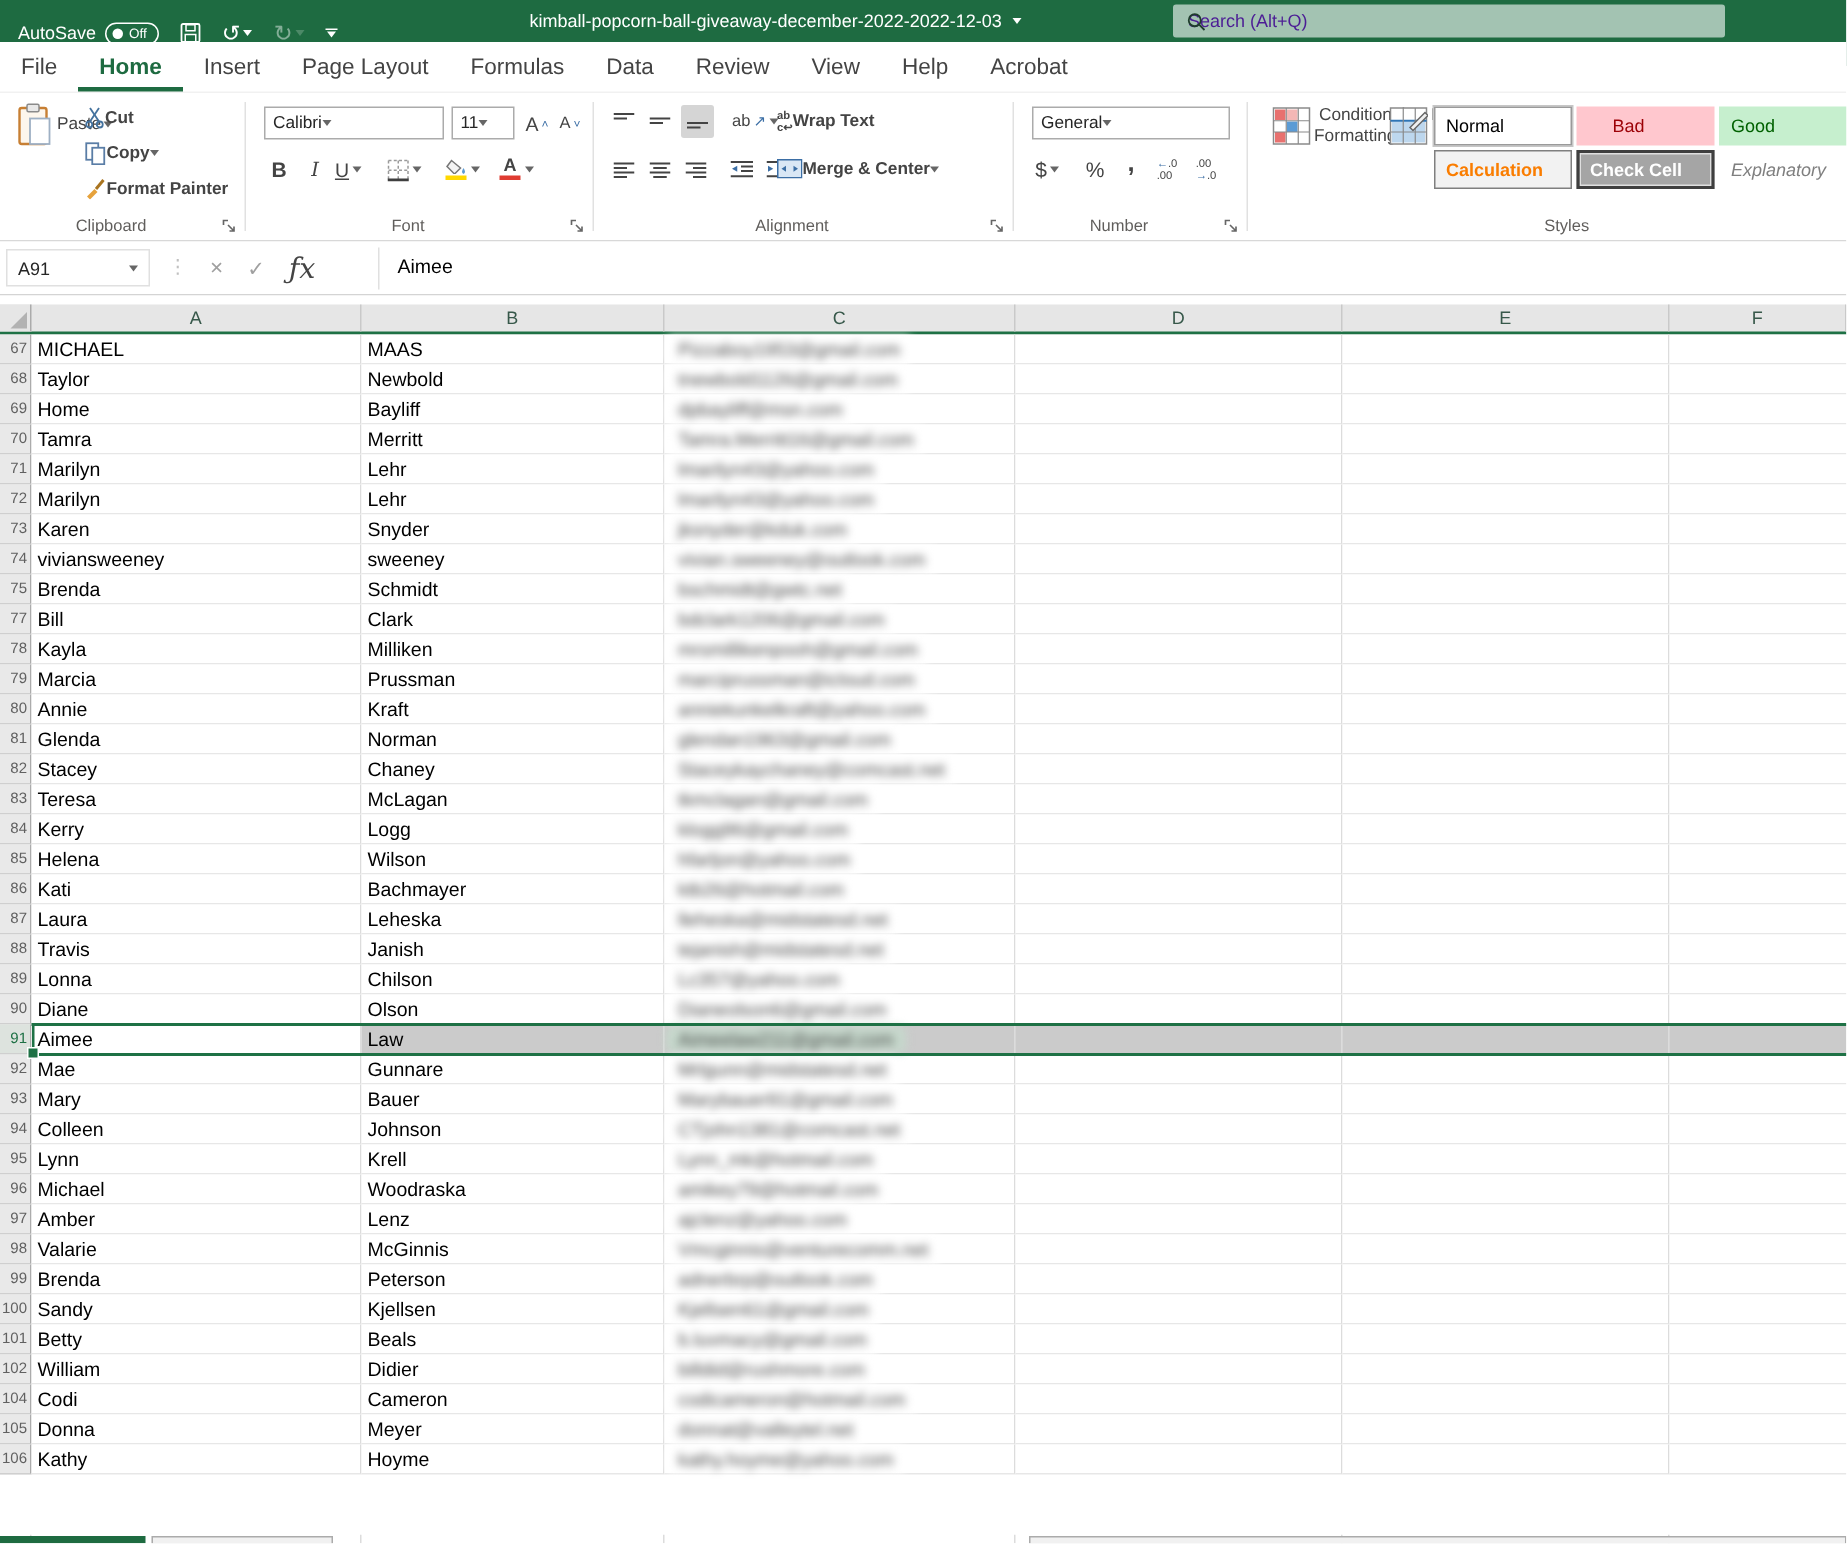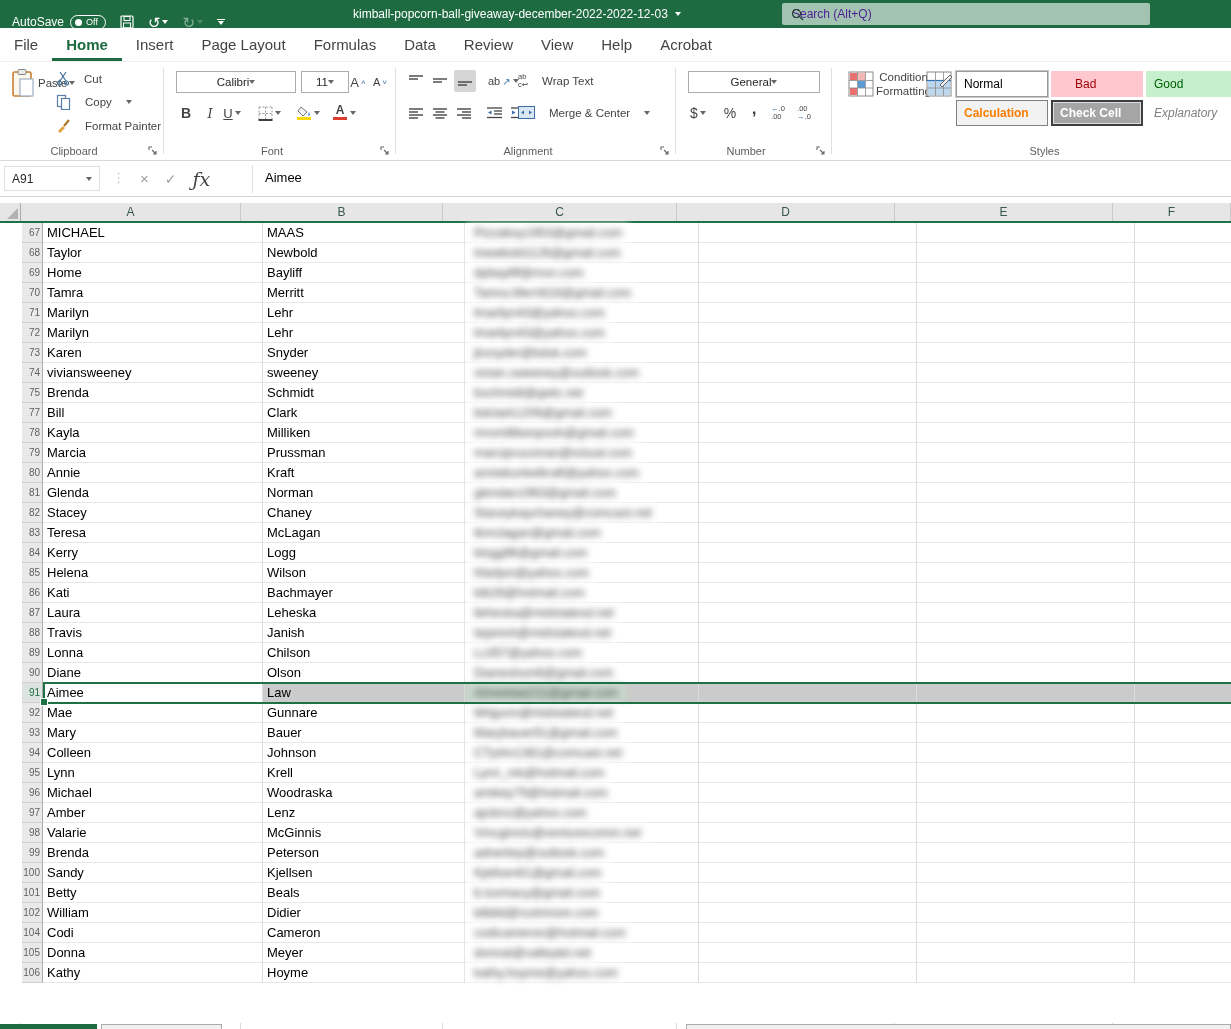--- a/index.html
+++ b/index.html
@@ -34,23 +34,23 @@
 
   
   .ribbon { position:absolute; top:62px; left:0; width:100%; height:99px; background:#fff;
     border-bottom:1px solid #d8d8d8; font-size:11.5px; color:#444; }
   .rgroup { position:absolute; top:0; height:98px; }
   .rg-label { position:absolute; bottom:3px; left:0; right:14px; text-align:center; font-size:11px; color:#605e5c; }
   .launcher { position:absolute; bottom:4px; right:4px; width:10px; height:10px; }
   .vsep { position:absolute; top:6px; width:1px; height:86px; background:#e1e1e1; }
 
   .bigbtn { position:absolute; display:flex; flex-direction:row; align-items:center; gap:2px; font-size:11.5px; color:#444; }
-  .smallrow { position:absolute; display:flex; align-items:center; gap:14px; white-space:nowrap; }
+  .smallrow { position:absolute; display:flex; align-items:center; gap:0; white-space:nowrap;font-weight:bold; }
   .combo { background:#fff; border:1px solid #ababab; height:22px; display:flex; align-items:center;
-    padding:0 23px; font-size:11.5px; color:#262626; justify-content:center; }
+    padding:0 5px; font-size:11.5px; color:#262626; justify-content:flex-start; }
   .chev-g { width:0; height:0; border-left:3px solid transparent; border-right:3px solid transparent;
     border-top:4px solid #666; display:inline-block; }
   .iconbtn { display:flex; align-items:center; justify-content:center; height:22px; min-width:20px; gap:2px; }
   .selbg { background:#d5d5d5; border-radius:2px; }
   .styles-gallery { position:absolute; left:956px; top:9px; display:grid;
     grid-template-columns:repeat(3,92px); grid-auto-rows:26px; gap:3px; }
   .style-box { border:1px solid transparent; display:flex; align-items:center; padding-left:7px;
     font-size:12px; background:#fff; white-space:nowrap; overflow:hidden; }
   .style-box.sel { border-color:#9a9a9a; box-shadow:inset 0 0 0 2px #fff, 0 0 0 1px #c6c6c6; }
   .style-box.ital { font-style:italic; }
@@ -73,21 +73,21 @@
 
   
   .sheet { position:absolute; top:197px; left:0; width:1231px; height:832px; background:#fff; }
   .colheaders { position:absolute; top:6px; left:0; height:20px; width:1231px; display:flex;
     border-bottom:2px solid #1e7145; background:#e6e6e6; }
   .corner { width:21px; height:18px; background:#e6e6e6; border-right:1px solid #ababab; position:relative; }
   .corner::after { content:''; position:absolute; right:2px; bottom:2px; width:0; height:0;
     border-left:11px solid transparent; border-bottom:11px solid #b2b2b2; }
   .h-cell { height:18px; border-right:1px solid #c9c9c9; display:flex; align-items:center; justify-content:center;
     font-size:12px; color:#37584a; }
-  .rows { position:absolute; top:26px; left:0; width:1231px;padding-left:22px; }
+  .rows { position:absolute; top:26px; left:0; width:1231px; }
   .row { display:flex; position:relative; height:20px; }
   .cell { height:20px; border-right:1px solid #dcdcdc; border-bottom:1px solid #e7e7e7;
     font-size:13px; color:#000; line-height:19px; padding-left:4px; white-space:nowrap; overflow:visible; background:#fff; }
   .rowhdr { width:21px; background:#e9e9e9; color:#616161; font-size:10px; text-align:right;
     padding:0 2px 0 0; border-right:1px solid #ababab; border-bottom:1px solid #cfcfcf; line-height:20px; }
   .ca { width:220px; } .cb { width:202px; } .cc { width:234px; } .cd { width:218px; } .ce { width:218px; }
   .cf { flex:1; border-right:none; }
   .email { display:inline-block; filter:blur(3px); color:#4a4a4a; font-size:12.5px; background:#fff;
     border-radius:4px; padding:0 8px; margin-left:-3px; line-height:18px; position:relative; z-index:2; }
   .row.selected .cell { background:#cbcbcb; }

